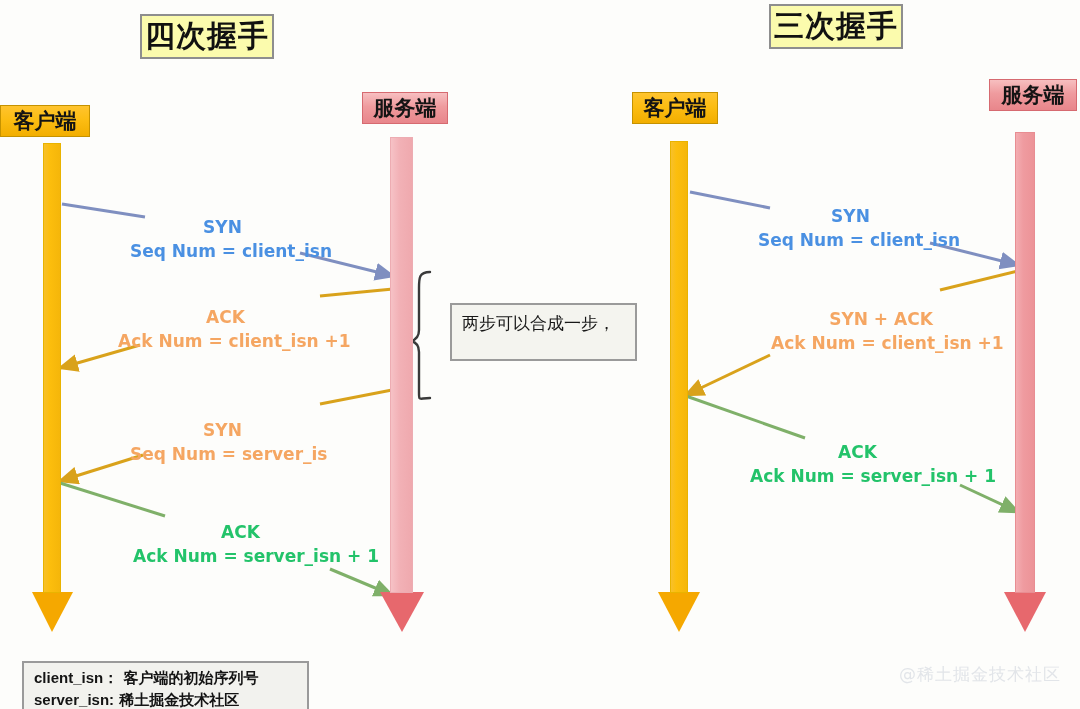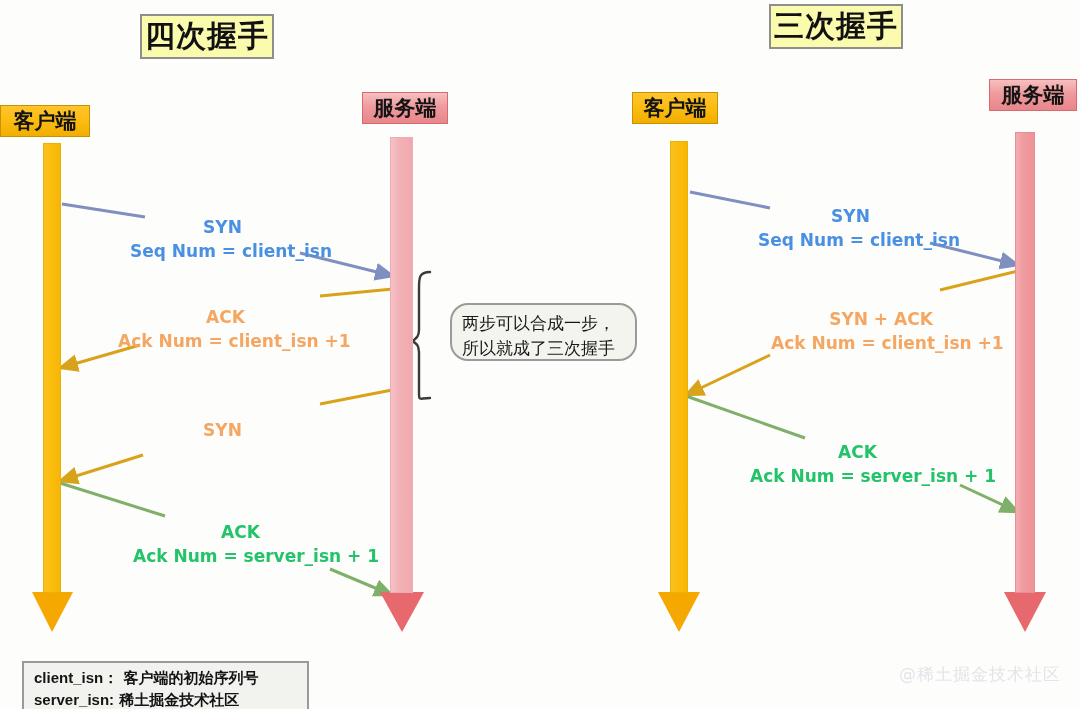--- a/index.html
+++ b/index.html
@@ -200,30 +200,30 @@
     <span class="body">Seq Num = client_isn</span>
   </div>
 
   <div class="msg orange" style="left:118px; top:305px; width:215px;">
     <span class="hdr">ACK</span>
     <span class="body">Ack Num =  client_isn +1</span>
   </div>
 
   <div class="msg orange" style="left:130px; top:418px; width:185px;">
     <span class="hdr">SYN</span>
+    <span class="body">Seq Num = server_is</span>
   </div>
 
   <div class="msg green" style="left:133px; top:520px; width:215px;">
     <span class="hdr">ACK</span>
     <span class="body">Ack Num = server_isn + 1</span>
   </div>
 
-  <div class="note-box" style="left:450px; top:303px; width:187px; height:58px;border-radius:18px;">
+  <div class="note-box" style="left:450px; top:303px; width:187px; height:58px;">
     <span style="display:block">两步可以合成一步，</span>
-    <span style="display:block">所以就成了三次握手</span>
   </div>
 
   <div class="actor-box actor-client" style="left:632px; top:92px; width:86px; height:32px;">客户端</div>
   <div class="lifeline lifeline-client" style="left:670px; top:141px; width:18px; height:452px;"></div>
 
   <div class="actor-box actor-server" style="left:989px; top:79px; width:88px; height:32px;">服务端</div>
   <div class="lifeline lifeline-server-2" style="left:1015px; top:132px; width:20px; height:461px;"></div>
 
   <div class="msg blue" style="left:758px; top:204px; width:185px;">
     <span class="hdr">SYN</span>

